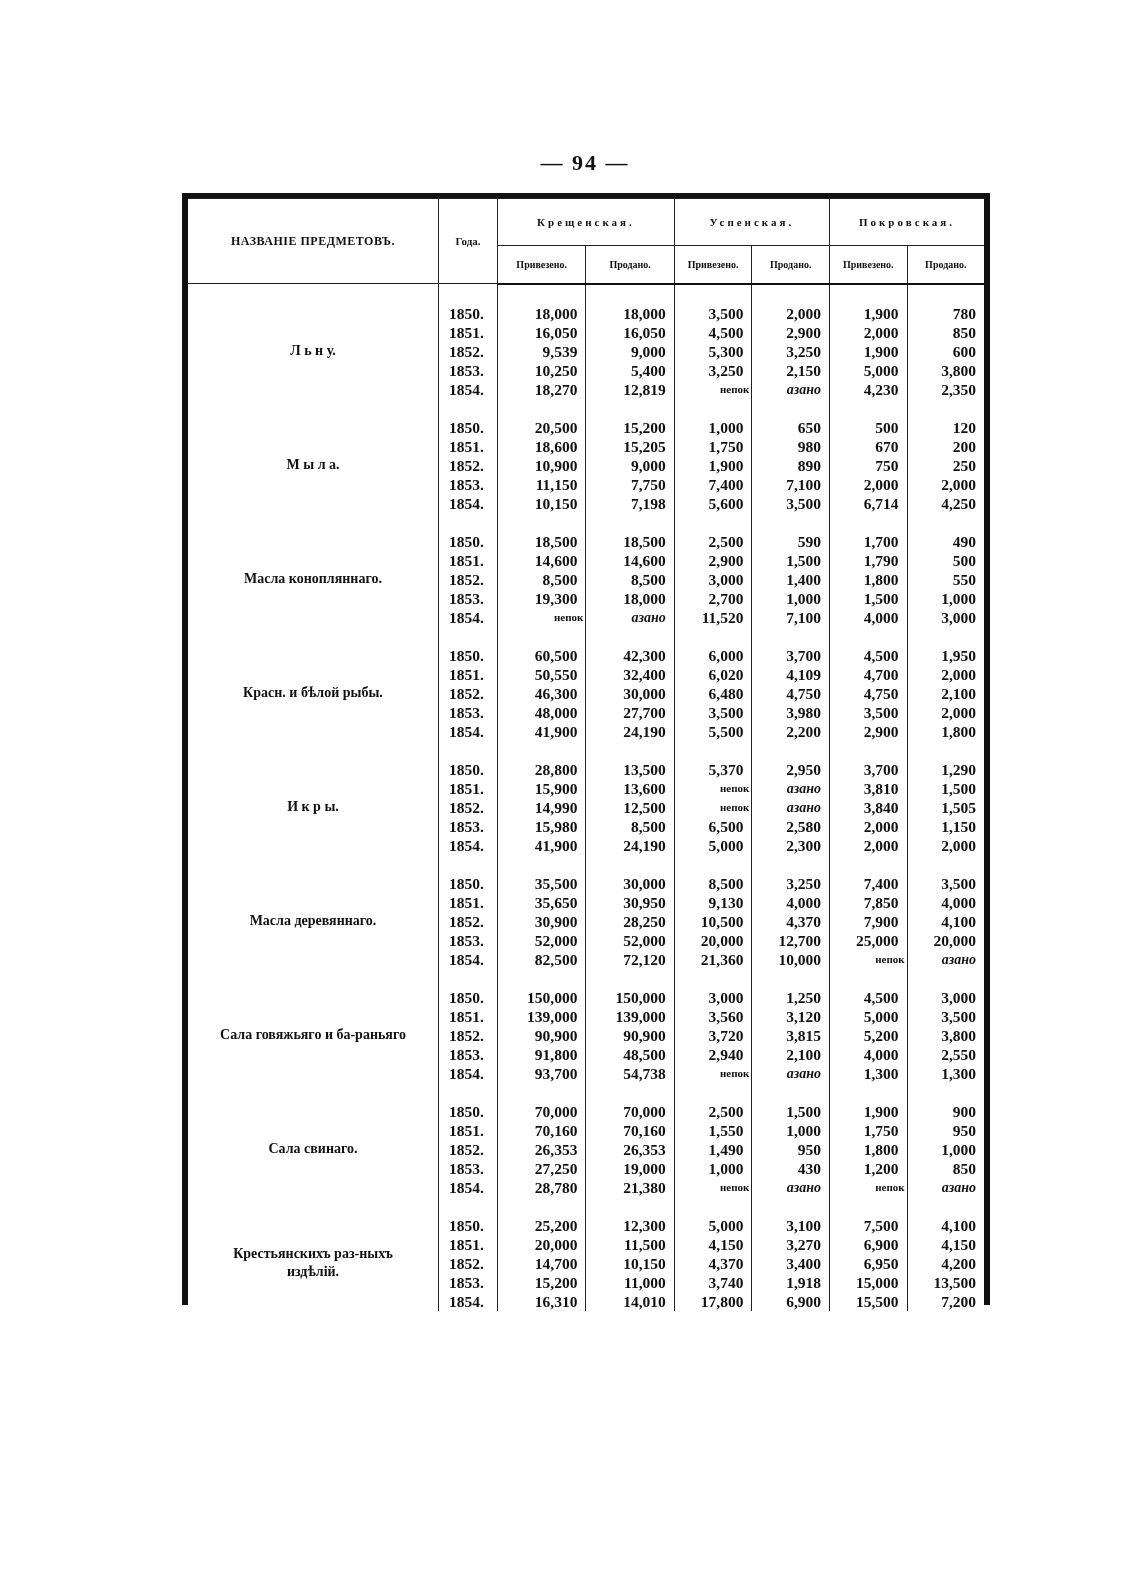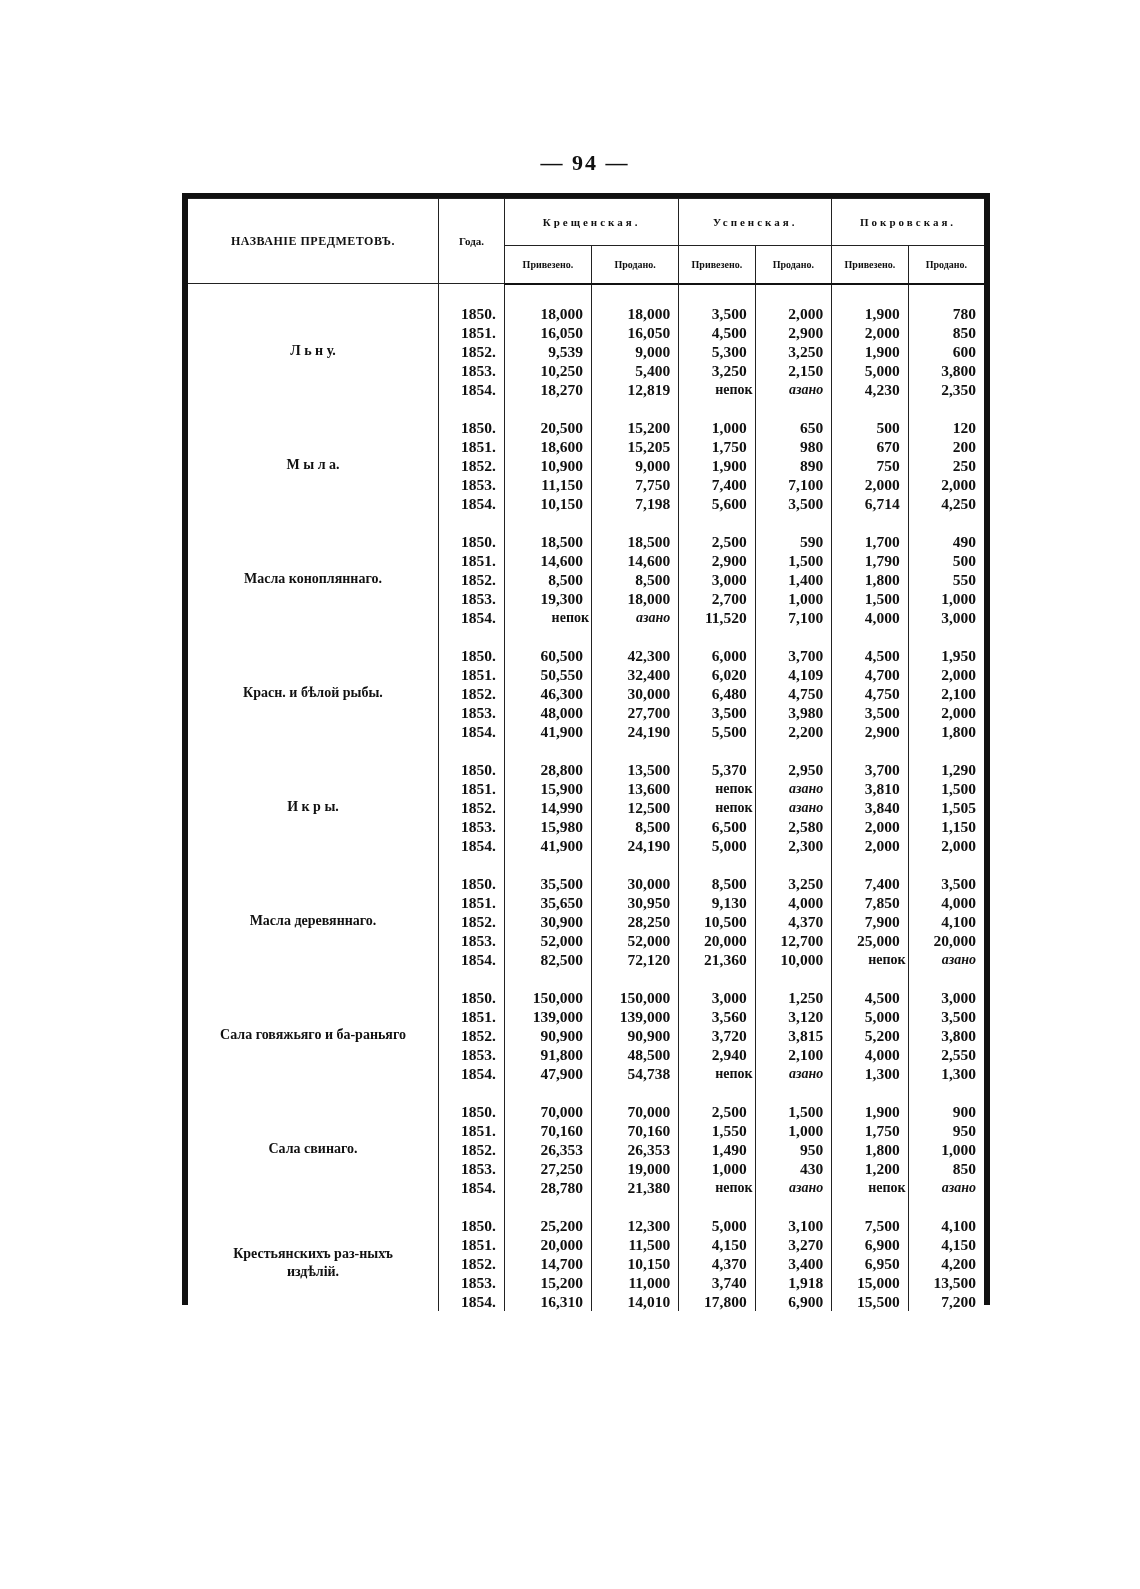--- a/index.html
+++ b/index.html
@@ -8,22 +8,22 @@
   .table-frame { position:absolute; left:182px; top:193px; width:808px; height:1112px; border-top:5px solid #111; border-left:6px solid #111; border-right:6px solid #111; box-sizing:border-box; }
   table { border-collapse:collapse; width:100%; font-family:"Liberation Serif", serif; font-weight:bold; }
   th { font-size:11px; font-weight:bold; border:1px solid #222; padding:0; }
   th.name { width:250px; height:84px; border-left:none; letter-spacing:0.5px; font-size:12px; }
   th.year { width:58px; }
   th.fair { height:46px; letter-spacing:3px; font-size:11px;margin-top:46px; }
   th.sub { height:36px; font-size:10px; }
   thead tr:last-child th { border-bottom:2px solid #111; }
   td { font-size:15.5px; padding:0 8px 0 4px; line-height:19px; text-align:right; border-left:1px solid #222; white-space:nowrap; }
   td.name-cell { border-left:none; text-align:center; font-size:14px; line-height:18px; white-space:normal; padding:0 20px; }
-  td.year-cell { text-align:left; padding-left:22px; }
-  td.np-left { text-align:right; padding-right:2px; font-size:14px; }
+  td.year-cell { text-align:left; padding-left:10px; }
+  td.np-left { text-align:right; padding-right:2px; font-size:11px; }
   td.np-right { text-align:right; padding-left:2px; font-size:14px;font-style:italic; }
   tr.spacer td { height:19px; }
 </style>
 </head>
 <body>
 
 <div class="page-number">— 94 —</div>
 
 <div class="table-frame">
   <table>
@@ -423,21 +423,21 @@
           <td class="year-cell">1853.</td>
           <td>91,800</td>
           <td>48,500</td>
           <td>2,940</td>
           <td>2,100</td>
           <td>4,000</td>
           <td>2,550</td>
         </tr>
         <tr>
           <td class="year-cell">1854.</td>
-          <td>47,900</td>
+          <td>93,700</td>
           <td>54,738</td>
           <td class="np-left">непок</td>
           <td class="np-right">азано</td>
           <td>1,300</td>
           <td>1,300</td>
         </tr>
         <tr class="spacer">
           <td class="name-cell"></td>
           <td></td>
           <td></td>

